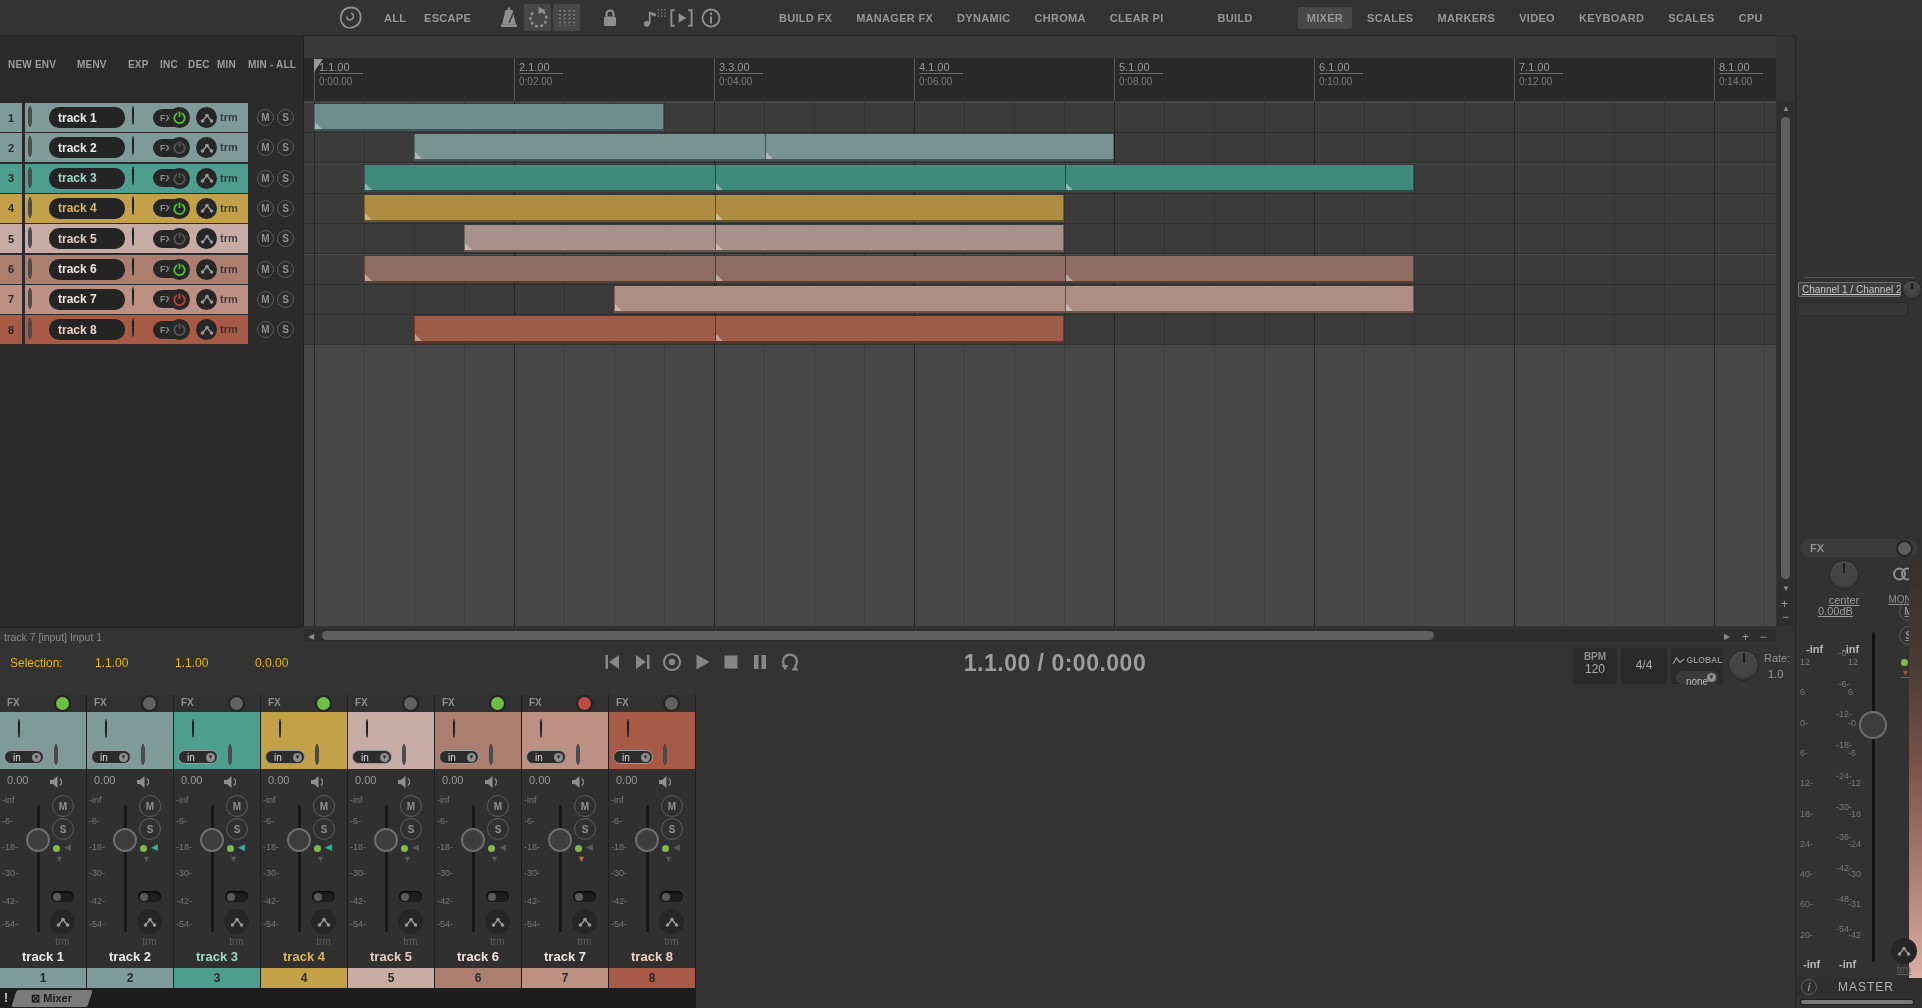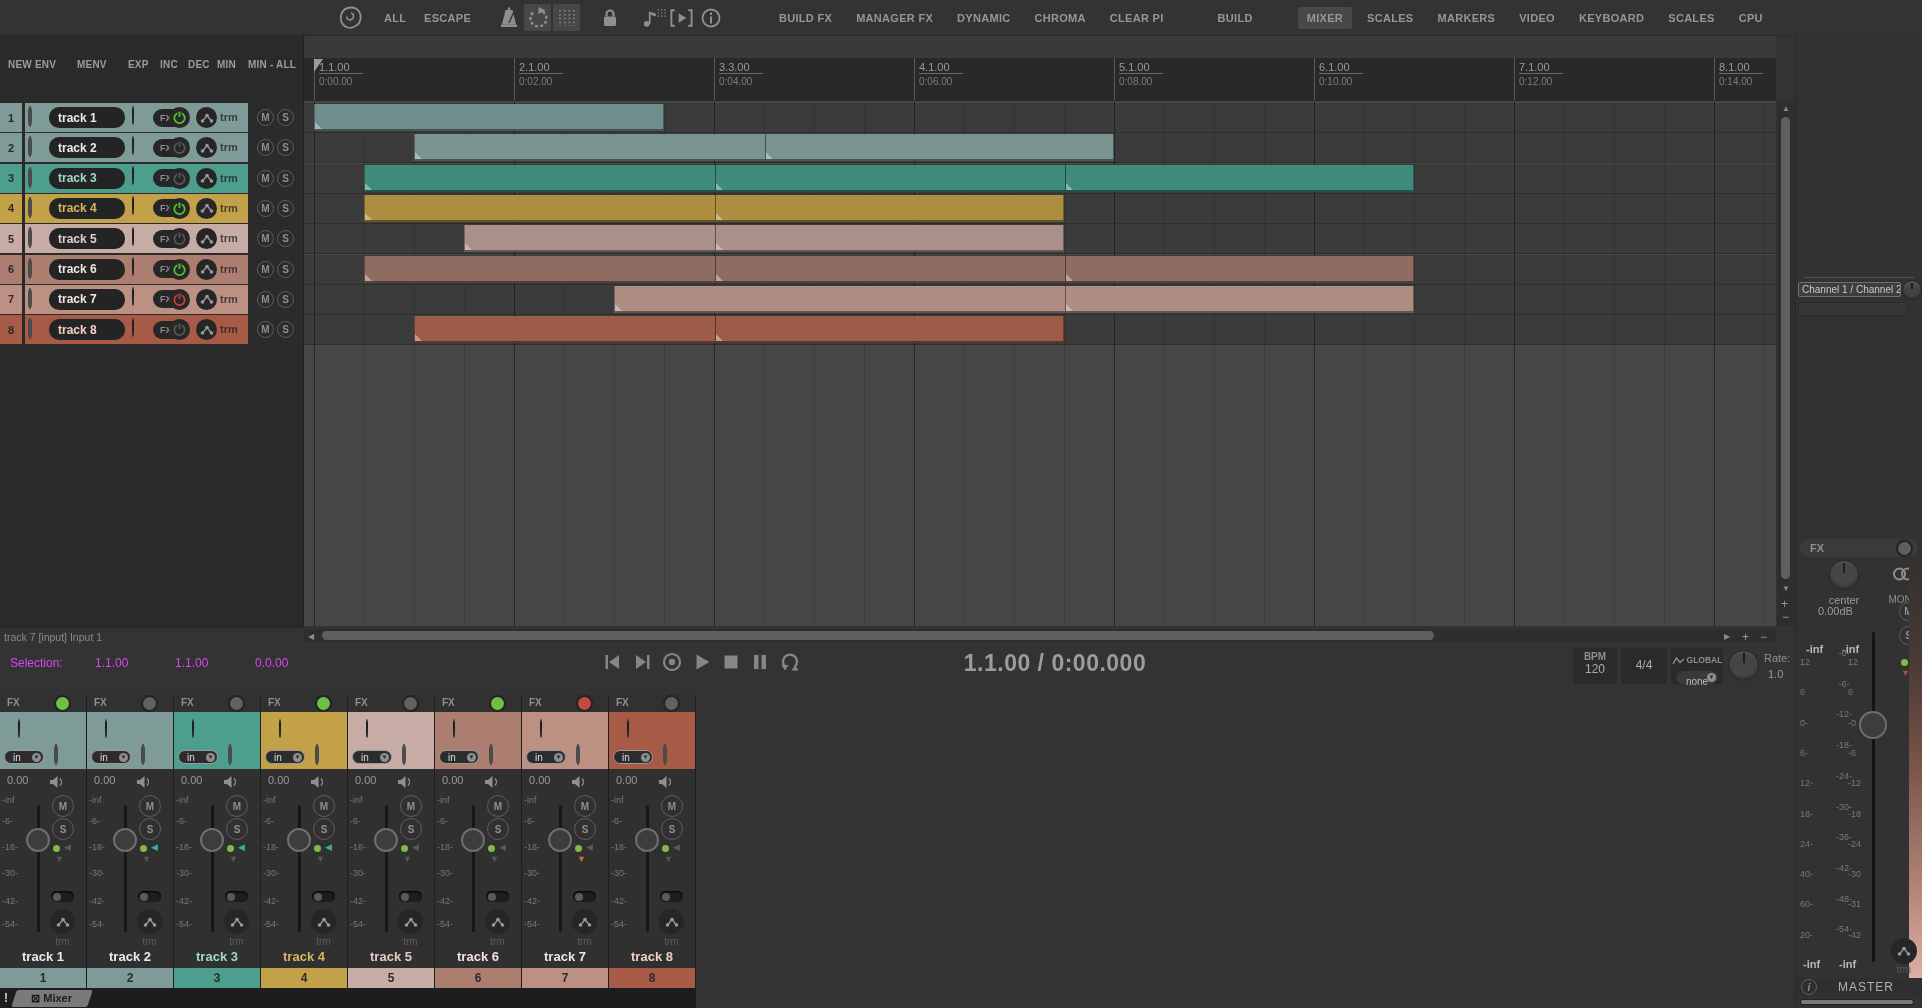--- a/index.html
+++ b/index.html
@@ -45,21 +45,21 @@
 .clip{position:absolute;box-sizing:border-box;border-bottom:2px solid rgba(0,0,0,.4);border-left:1px solid rgba(0,0,0,.3);border-right:1px solid rgba(0,0,0,.35);}
 .seam{position:absolute;top:0;bottom:0;width:1px;background:rgba(0,0,0,.45);}
 .fade{position:absolute;bottom:0;width:0;height:0;border-left:7px solid rgba(235,235,235,.45);border-top:7px solid transparent;}
 #vscroll{left:1777px;top:101px;width:17px;height:525px;background:#2e2e2e;}
 #hscroll{left:304px;top:629px;width:1472px;height:13px;background:#2e2e2e;}
 .sthumb{position:absolute;background:#5f5f5f;border-radius:5px;}
 .sarr{position:absolute;font-size:8px;color:#8a8a8a;}
 #cursor-flag{left:314px;top:59px;width:0;height:0;border-left:9px solid #9a9a9a;border-bottom:13px solid transparent;}
 
 #input-line{left:0;top:627px;width:303px;height:16px;border-top:1px solid #262626;font-size:10.5px;color:#8a8a8a;padding:3px 0 0 4px;box-sizing:border-box;}
-#selrow{left:0;top:656px;width:600px;height:20px;font-size:12px;color:#d946ef;}
+#selrow{left:0;top:656px;width:600px;height:20px;font-size:12px;color:#eab308;}
 #transport{left:602px;top:650px;display:flex;align-items:center;gap:7px;}
 #time-display{left:948px;top:650px;width:214px;text-align:center;font-size:23px;font-weight:600;color:#9c9c9c;letter-spacing:.5px;}
 .tpbox{position:absolute;background:#2a2a2a;border-radius:3px;text-align:center;box-sizing:border-box;}
 .tpl{font-size:10px;font-weight:700;color:#8f8f8f;}
 .tpv{font-size:12px;color:#ababab;}
 
 #mixer{left:0;top:695px;width:696px;height:293px;background:#1e1e1e;}
 .strip{position:absolute;top:0;width:86px;height:293px;background:#303030;}
 .fxrow{position:absolute;left:0;top:0;width:86px;height:17px;background:#313131;}
 .fxrow .t{position:absolute;left:7px;top:2px;font-size:10px;font-weight:700;color:#8f8f8f;}
@@ -75,21 +75,21 @@
 .arr{position:absolute;font-size:9px;line-height:9px;}
 .tog{position:absolute;left:51px;top:122px;width:23px;height:11px;background:#1e1e1e;border-radius:6px;box-shadow:inset 0 1px 2px #000;}
 .tog::after{content:"";position:absolute;left:2px;top:1.5px;width:8px;height:8px;border-radius:50%;background:#5a5a5a;}
 .sname{position:absolute;left:0;top:254px;width:86px;text-align:center;font-size:13px;font-weight:600;}
 .snum{position:absolute;left:0;top:273px;width:86px;height:20px;display:flex;align-items:center;justify-content:center;font-size:12px;font-weight:700;color:#2b2b2b;}
 #dockbar{left:0;top:988px;width:696px;height:20px;background:#1d1d1d;}
 .dtab{position:absolute;left:14px;top:2px;width:76px;height:17px;background:#7a7a7a;transform:skewX(-18deg);border-radius:2px;display:flex;align-items:center;justify-content:center;}
 .dtab span{transform:skewX(18deg);font-size:11px;font-weight:700;color:#1c1c1c;}
 
 #master-panel{left:1795px;top:35px;width:127px;height:973px;background:#323232;border-left:1px solid #262626;}
-.mp{position:absolute;box-sizing:border-box;}
+.mp{position:absolute;box-sizing:border-box;text-decoration:underline;}
 .msc{position:absolute;font-size:9px;color:#787878;}
 .msc.b{font-size:11px;font-weight:700;color:#b8b8b8;}
 #meter-grad{position:absolute;left:113px;top:521px;width:14px;height:427px;
 background:linear-gradient(to bottom,#33302d 0%,#4a3a34 25%,#7c554a 50%,#b3847a 78%,#dfb2a7 100%);}
 </style>
 </head>
 <body>
 <div id="app">
 
 <div id="toolbar" class="abs flex">

